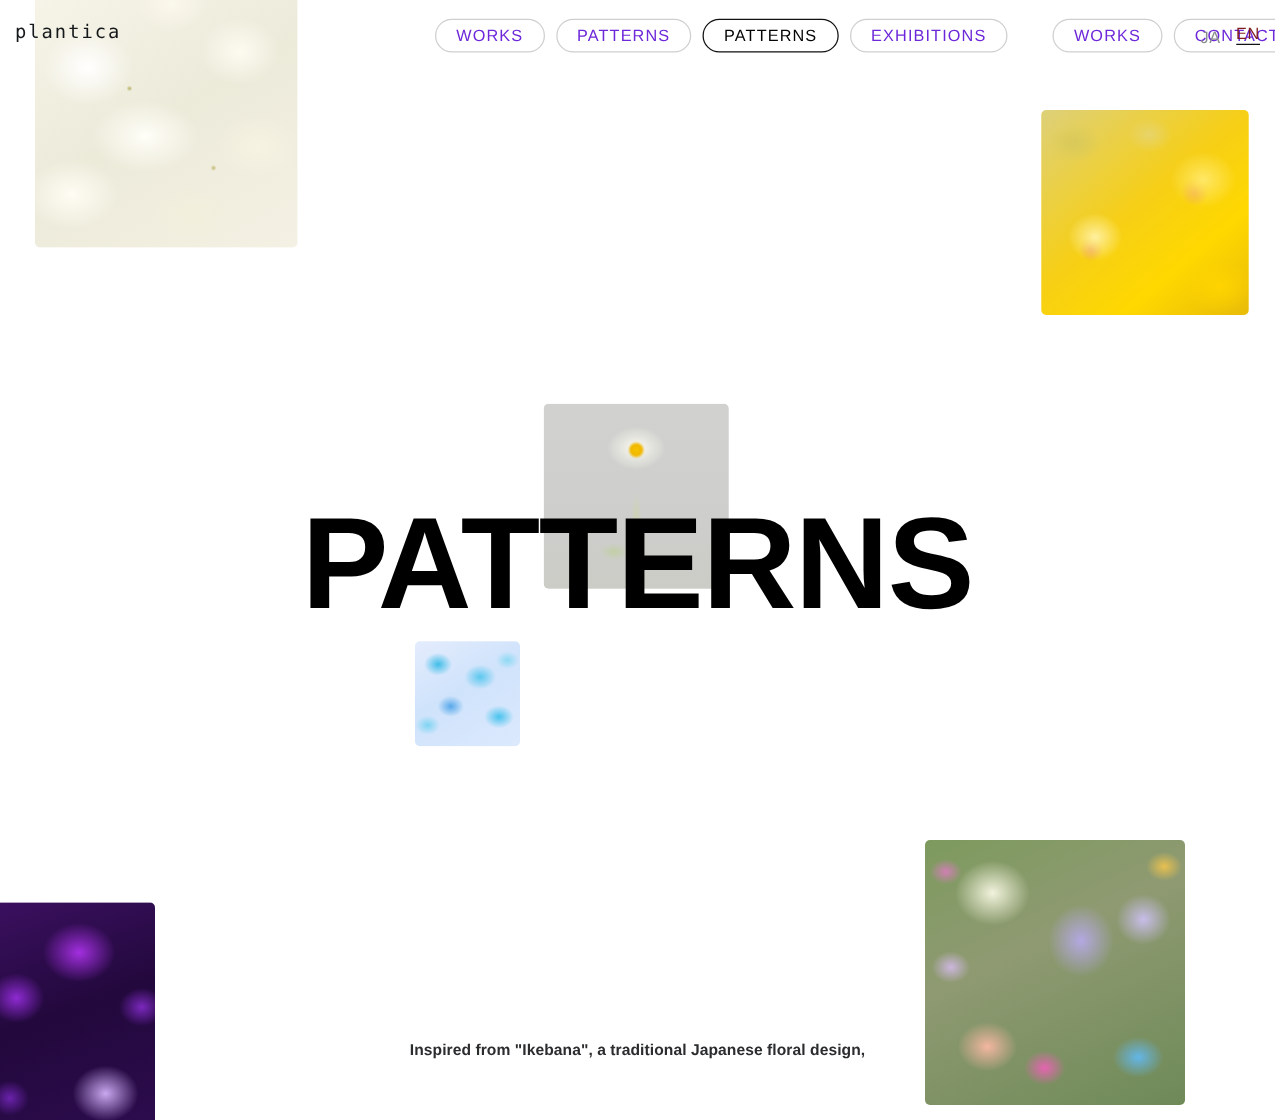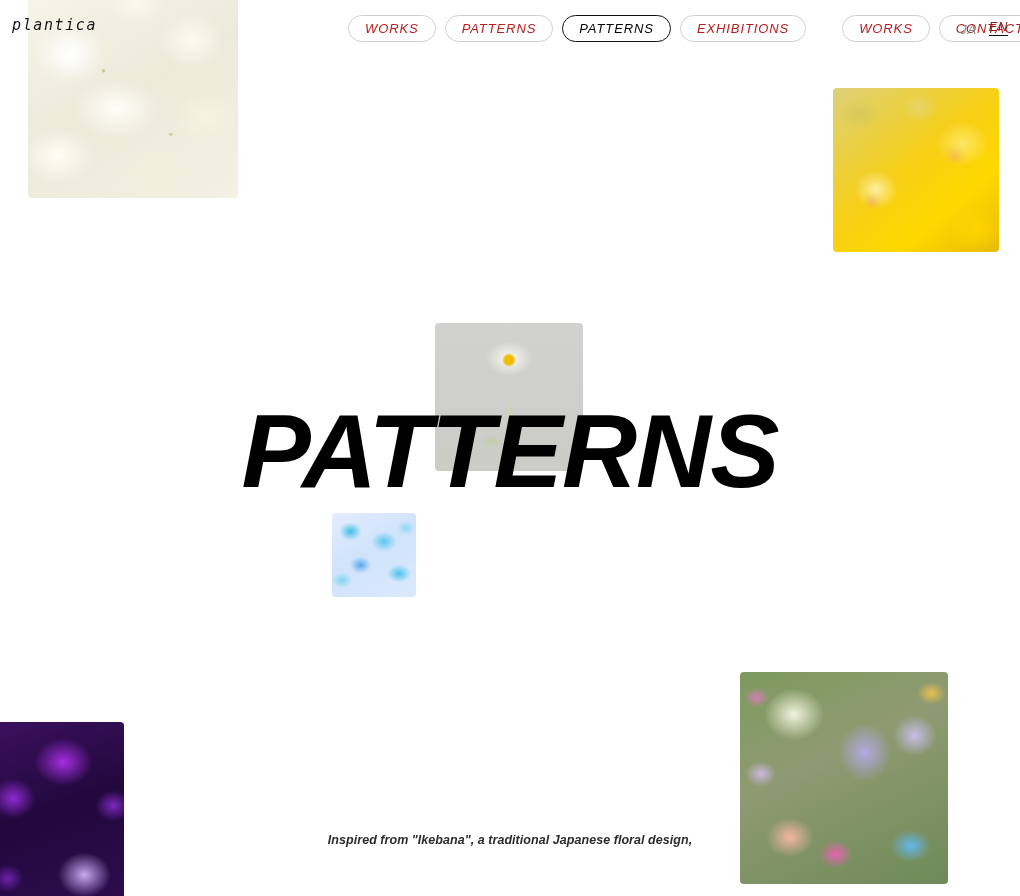--- a/index.html
+++ b/index.html
@@ -13,21 +13,20 @@
     font-family: "Liberation Sans", sans-serif;
     color: #111111;
   }
 
   .page {
     position: relative;
     width: 1020px;
     height: 896px;
     background: #ffffff;
     overflow: hidden;
-    font-style: italic;
   }
 
   
   .site-logo {
     position: absolute;
     left: 12px;
     top: 18px;
     z-index: 40;
     font-family: "DejaVu Sans Mono", monospace;
     font-size: 15px;
@@ -51,21 +50,21 @@
     display: inline-flex;
     align-items: center;
     justify-content: center;
     height: 27px;
     padding: 0 16px;
     border: 1px solid #cfcfcf;
     border-radius: 14px;
     background: #ffffff;
     font-size: 13px;
     letter-spacing: 0.9px;
-    color: #b91c1c;
+    color: #6d28d9;
     white-space: nowrap;
     line-height: 1;
     cursor: pointer;
   }
 
   .nav-pill.is-active {
     border-color: #111111;
     border-width: 1.4px;
     color: #050505;
   }

